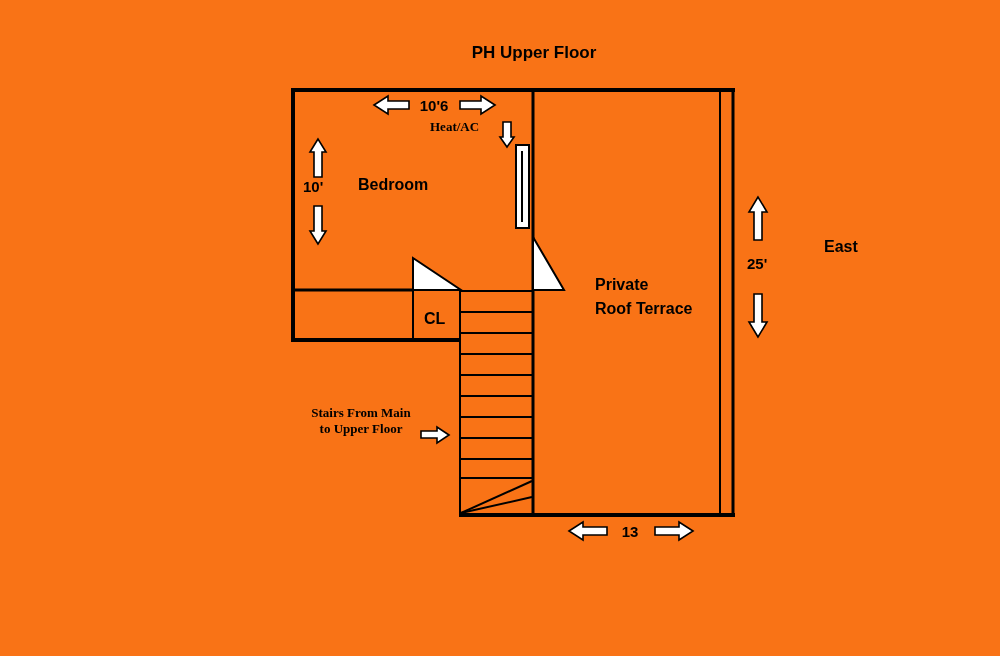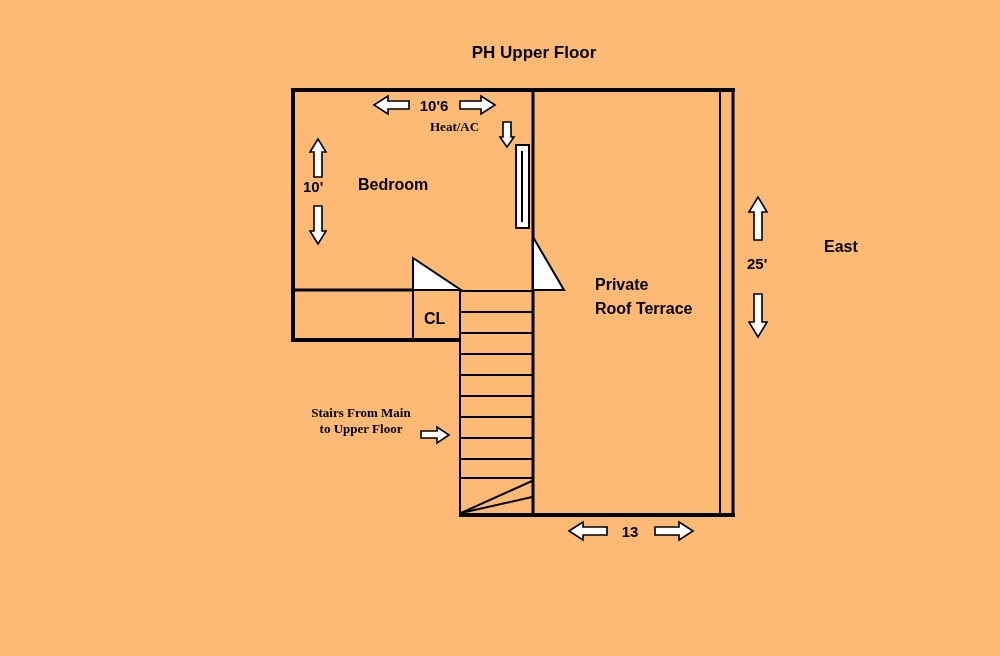--- a/index.html
+++ b/index.html
@@ -4,21 +4,21 @@
 <style>
   html, body {
     margin: 0;
     padding: 0;
     background: #ffffff;
   }
   .canvas {
     position: relative;
     width: 1000px;
     height: 656px;
-    background: #fdba74;
+    background: #f97316;
     overflow: hidden;
   }
   .canvas svg {
     position: absolute;
     top: 0;
     left: 0;
   }
   .t-sans-b {
     font-family: "Liberation Sans", sans-serif;
     font-weight: 700;

